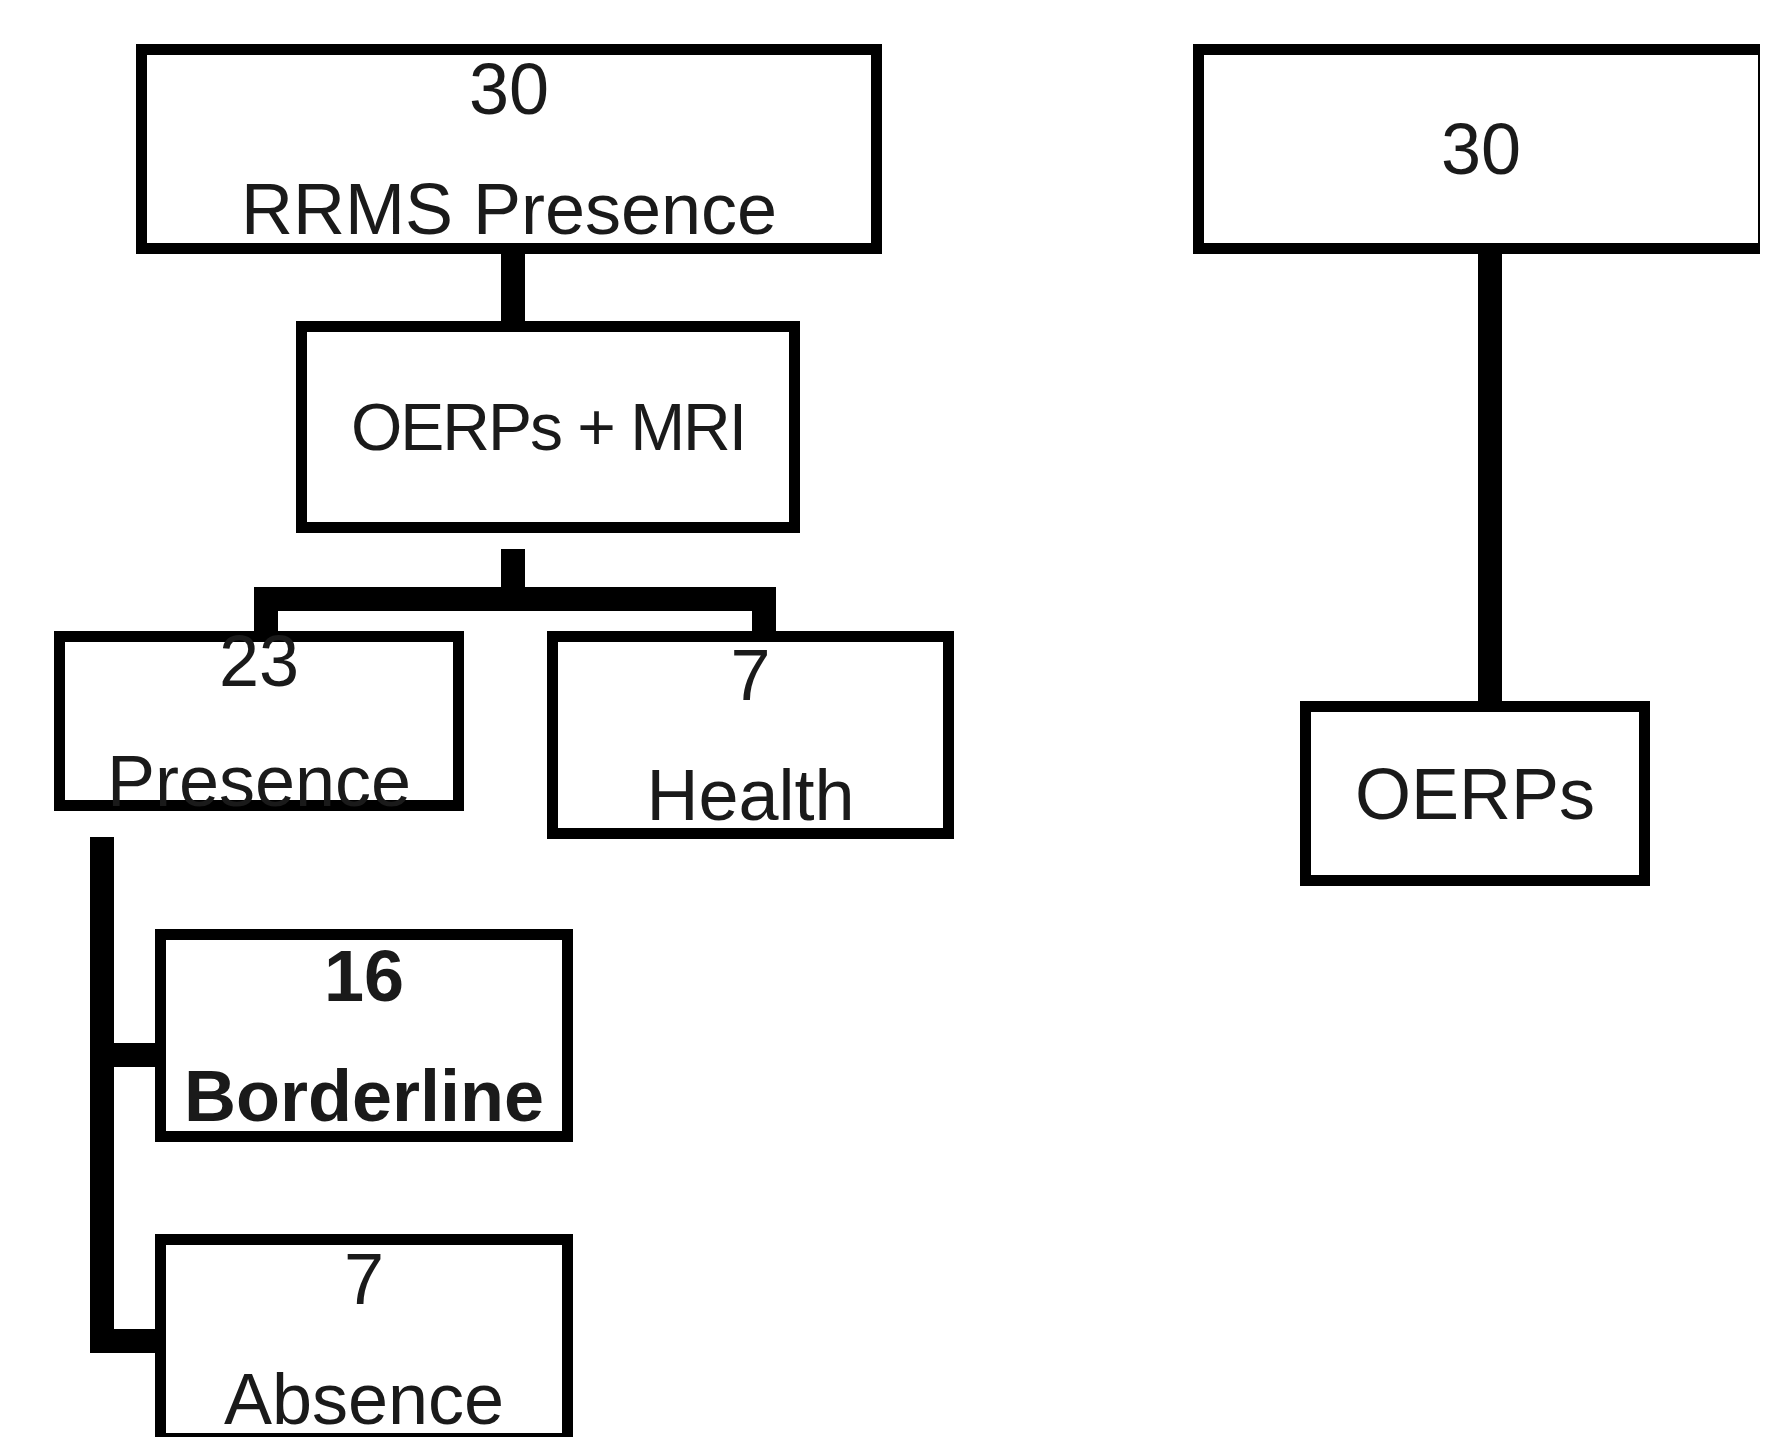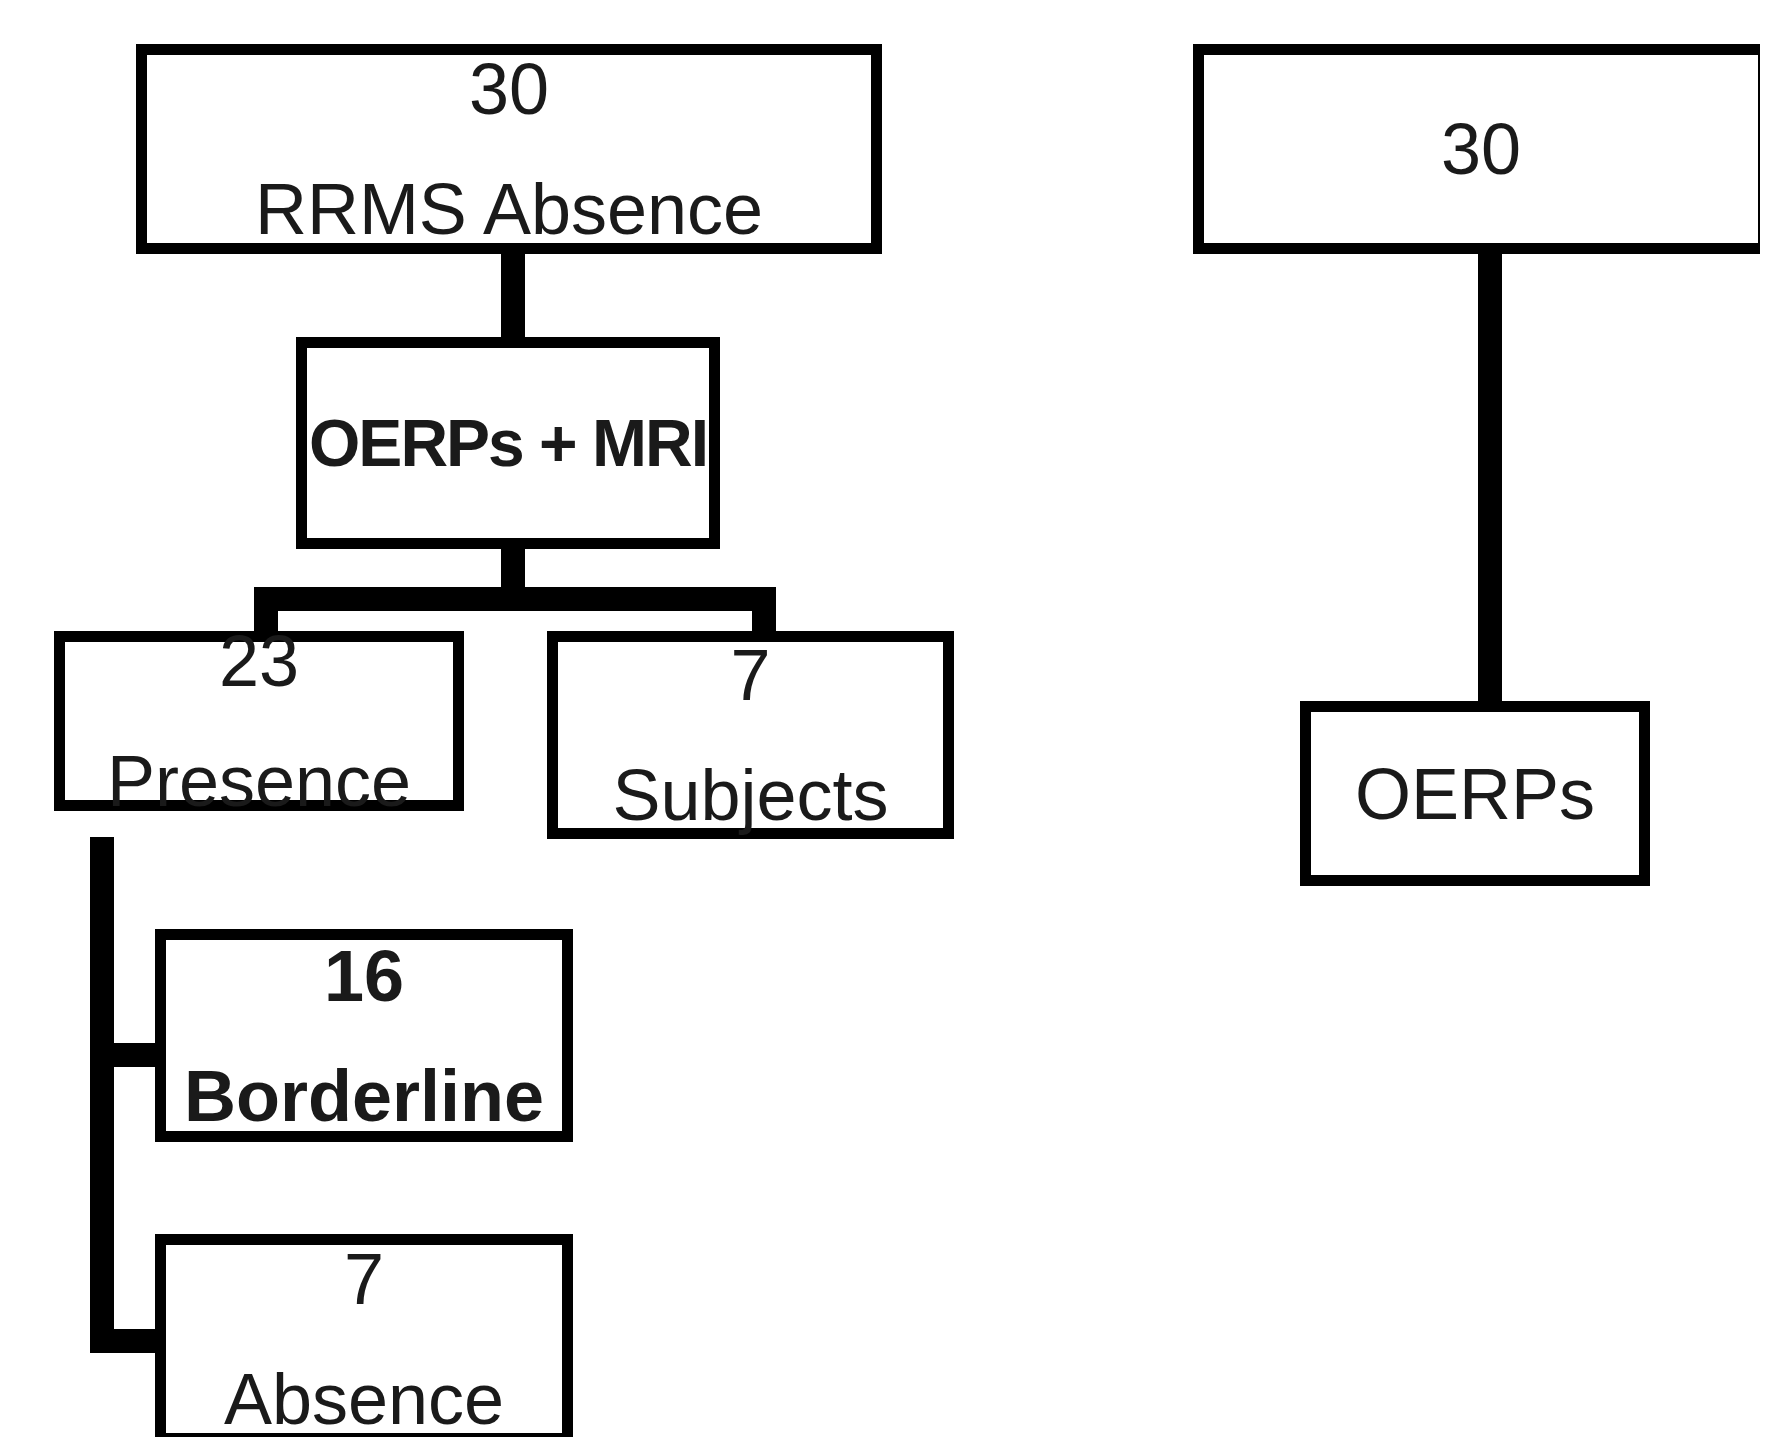--- a/index.html
+++ b/index.html
@@ -50,21 +50,21 @@
     letter-spacing:-2px;
   }
   .line{
     position:absolute;
     background:var(--border);
     z-index:1;
   }
 
   
   .b-rrms      {left:112px; top:20px;   width:746px; height:210px;}
-  .b-oerpsmri  {left:272px; top:313px;  width:424px; height:212px;font-weight:bold;}
+  .b-oerpsmri  {left:272px; top:297px;  width:504px; height:212px;}
   .b-presence  {left:30px;  top:607px;  width:410px; height:180px;}
   .b-absence   {left:523px; top:607px;  width:407px; height:208px;}
   .b-borderline{left:131px; top:905px;  width:418px; height:213px;font-weight:bold;}
   .b-normal    {left:131px; top:1210px; width:418px; height:210px;}
   .b-controls  {left:1169px;top:20px;   width:576px; height:210px;}
   .b-oerps     {left:1276px;top:677px;  width:350px; height:185px;}
 
   
   .l-rrms-down      {left:477px; top:228px;  width:12px;  height:90px;}
   .l-oerpsmri-down  {left:477px; top:525px;  width:12px;  height:40px;}
@@ -76,35 +76,35 @@
   .l-stub-normal    {left:66px;  top:1305px; width:67px;  height:12px;}
   .l-controls-down  {left:1454px;top:228px;  width:7px;   height:452px;}
 </style>
 </head>
 <body>
 
 <div class="canvas">
 
   <div class="box two-line b-rrms">
     <span class="count">30</span>
-    <span class="label">RRMS Absence</span>
+    <span class="label">RRMS Presence</span>
   </div>
 
   <div class="box single compact b-oerpsmri">
     <span class="label">OERPs + MRI</span>
   </div>
 
   <div class="box two-line b-presence">
     <span class="count">23</span>
     <span class="label">Presence</span>
   </div>
 
   <div class="box two-line b-absence">
     <span class="count">7</span>
-    <span class="label">Subjects</span>
+    <span class="label">Health</span>
   </div>
 
   <div class="box two-line b-borderline">
     <span class="count">16</span>
     <span class="label">Borderline</span>
   </div>
 
   <div class="box two-line b-normal">
     <span class="count">7</span>
     <span class="label">Absence</span>

